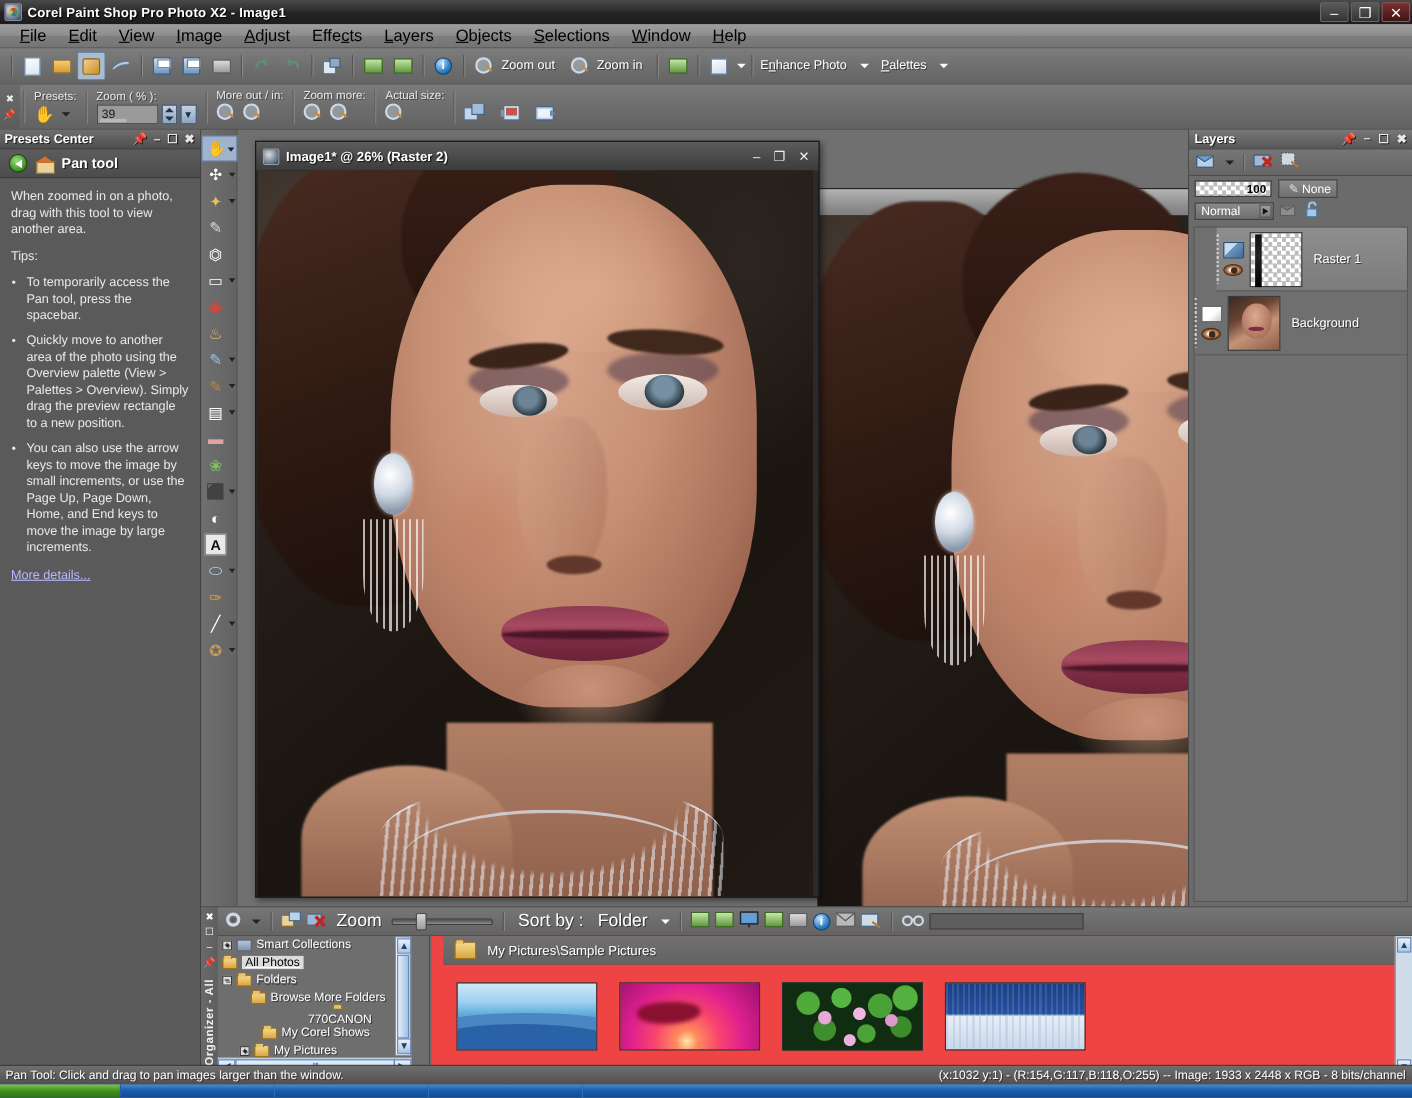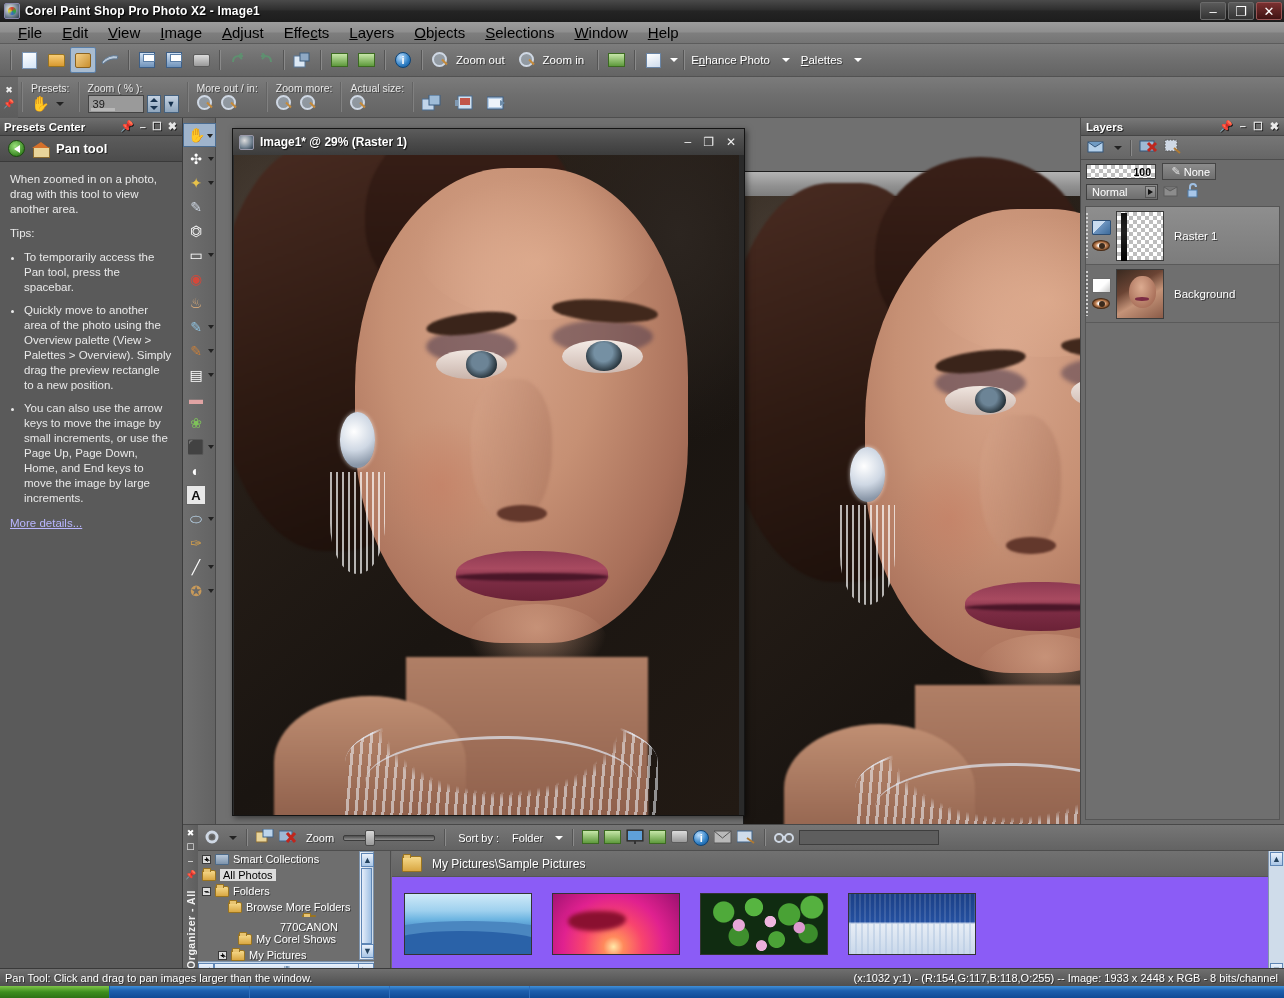--- a/index.html
+++ b/index.html
@@ -285,21 +285,21 @@
     border:1px solid #414141; display:flex;align-items:center;padding-left:5px; font-size:11px;color:#fff;
     position:relative; }
   .blend-sel .ar { position:absolute;right:1px;top:1px;width:11px;height:12px;
     background:linear-gradient(to bottom,#9d9d9d,#7b7b7b);border:1px solid #555;
     display:flex;align-items:center;justify-content:center; }
   .blend-sel .ar::after{content:'';width:0;height:0;border-top:3.5px solid transparent;border-bottom:3.5px solid transparent;border-left:5px solid #111;}
   .lay-list { position:absolute; left:4px; top:88px; right:4px; bottom:4px;
     background:#6f6f6f; border:1px solid #555; }
   .lay-row { height: 58px; display:flex; align-items:center; gap:4px;
     border-bottom:1px solid #5a5a5a; padding-left:4px; position:relative; }
-  .lay-row.sel { background: linear-gradient(to bottom,#8e8e8e,#7c7c7c); }
+  .lay-row.sel { background: linear-gradient(to bottom,#8e8e8e,#7c7c7c); margin-left: 20px; }
   .lay-lcol { width:22px; display:flex; flex-direction:column; align-items:center; gap:5px; }
   .lay-ico { width:19px;height:15px; }
   .ico-raster { background: linear-gradient(135deg,#c9dcf0 40%, #6d94bf 41%, #3d6b9b);
     border:1px solid #2d4e73; border-radius:1px; }
   .ico-bgl { background: linear-gradient(135deg,#fefefe 55%, #c8c8c8); border:1px solid #6a6a6a; }
   .eye { width:18px;height:11px;border-radius:50%;
     background: radial-gradient(ellipse at 50% 50%, #fff 25%, #c98a5d 45%, #7a4a28 70%, #4a2c16);
     border:1px solid #4a2c16; position:relative; }
   .eye::after{content:'';position:absolute;left:6px;top:2px;width:6px;height:6px;border-radius:50%;background:#3b2a1c;}
   .lay-thumb { width:48px; height:50px; border:1px solid #3c3c3c; }
@@ -323,21 +323,21 @@
     background: #6b6b6b; border-top: 1px solid #484848;
   }
   .org-sidegrip { position:absolute; left:0; top:0; width:15px; height:154px;
     background: linear-gradient(to right,#6a6a6a,#5e5e5e); display:flex; flex-direction:column;
     align-items:center; padding-top:3px; gap:4px; }
   .org-sidegrip .vt { writing-mode: vertical-rl; transform: rotate(180deg);
     font-size:10.5px; font-weight:bold; color:#f0f0f0; margin-top:6px; letter-spacing:.5px; }
   .org-tb { position:absolute; left:15px; top:0; right:0; height:26px;
     background: linear-gradient(to bottom,#767676,#636363);
     display:flex; align-items:center; gap:5px; padding-left:6px; border-bottom:1px solid #4e4e4e; }
-  .org-tb .lbl { font-size:11px; color:#fff; text-shadow:1px 1px 0 #3a3a3a; padding:0 4px; }
+  .org-tb .lbl { font-size:16px; color:#fff; text-shadow:1px 1px 0 #3a3a3a; padding:0 4px; }
   .slider { width:92px; height:10px; position:relative; display:flex; align-items:center; }
   .slider .track { width:100%; height:6px; background: linear-gradient(to bottom,#4e4e4e,#8d8d8d);
     border:1px solid #3c3c3c; border-radius:2px; }
   .slider .knob { position:absolute; left:22px; width:10px; height:16px;
     background: linear-gradient(to bottom,#d8d8d8,#9a9a9a); border:1px solid #4a4a4a; border-radius:2px; }
   .searchbox { width:140px; height:15px; background:#5e5e5e; border:1px solid #3e3e3e; }
   .org-tree { position:absolute; left:15px; top:26px; width:193px; bottom:0;
     background:#6e6e6e; border-right:1px solid #4e4e4e; }
   .tree-item { height:16px; display:flex; align-items:center; gap:4px; font-size:11px; color:#fff;
     padding-left:4px; text-shadow:1px 1px 0 #3d3d3d; }
@@ -357,21 +357,21 @@
   .sb-arrow { position:absolute; left:1px; width:13px; height:14px;
     background: linear-gradient(to bottom,#eaf1fb,#a9c6e6); border:1px solid #5f86b5;
     display:flex;align-items:center;justify-content:center; }
   .hscroll { position:absolute; left:0; bottom:0; right:16px; height:17px;
     background:#c9d9ea; border-top:1px solid #7e93ab; display:flex; align-items:center; }
   .hscroll .hb { position:absolute; left:16px; width:145px; height:15px;
     background: linear-gradient(to bottom,#e9f1fb,#a9c6e6); border:1px solid #5f86b5;
     display:flex;align-items:center;justify-content:center; color:#4a6e96; font-size:9px; letter-spacing:-1px;}
   .hscroll .ha { width:16px;height:15px; background: linear-gradient(to bottom,#eaf1fb,#a9c6e6);
     border:1px solid #5f86b5; display:flex;align-items:center;justify-content:center;color:#24435f;font-size:10px; }
-  .org-main { position:absolute; left:209px; top:26px; right:16px; bottom:0; background:#8b5cf6; }
+  .org-main { position:absolute; left:209px; top:26px; right:16px; bottom:0; background:#ef4444;padding-left:11px; }
   .crumb { height:26px; background: linear-gradient(to bottom,#717171,#636363);
     display:flex; align-items:center; gap:10px; padding-left:10px; border-bottom:1px solid #565656; }
   .crumb .folder-ico { width:20px;height:16px; }
   .crumb .path { font-size:12px; color:#fff; text-shadow:1px 1px 0 #3a3a3a; }
   .thumbs { display:flex; gap:20px; padding: 16px 0 0 12px; }
   .thumb-card { width:128px; height:62px; border:1px solid #333; }
   .th-mountain { background:
       linear-gradient(180deg,#cfe9f8 0%,#9ed0ee 28%,#6fb6e2 42%,#4d8fc9 58%,#2f6fb4 74%,#1f4f96 100%); position:relative; overflow:hidden;}
   .th-mountain::before{content:'';position:absolute;left:-10%;top:45%;width:120%;height:30%;
     background:#4a86c0;border-radius:50% 50% 0 0;}
@@ -759,21 +759,21 @@
             <div class="fan"></div>
           </div>
         <div class="necklace"></div>
           <div class="necklace2"></div>
       </div>
     </div>
 
     <div class="imgwin1">
       <div class="tb">
         <div class="wi"></div>
-        <div class="wt">Image1* @  29% (Raster 1)</div>
+        <div class="wt">Image1* @  26% (Raster 2)</div>
         <div class="wb">
           <span>–</span>
           <span>❐</span>
           <span>✕</span>
         </div>
       </div>
       <div class="canvasimg">
         <div class="photo">
           <div class="bg"></div>
             <div class="hair"></div>
@@ -962,21 +962,21 @@
       </div>
       <div class="searchbox" placeholder=""></div>
     </div>
 
     <div class="org-tree">
       <div class="tree-item" style="padding-left:4px;">
         <span class="exp">+</span>
         <span class="coll-ico"></span>
         <span class="nm">Smart Collections</span>
       </div>
-      <div class="tree-item sel" style="">
+      <div class="tree-item sel" style="text-decoration:underline;">
         <span class="folder-ico"></span>
         <span class="nm">All Photos</span>
       </div>
       <div class="tree-item" style="padding-left:4px;">
         <span class="exp">−</span>
         <span class="folder-ico"></span>
         <span class="nm">Folders</span>
       </div>
       <div class="tree-item" style="padding-left:30px;">
         <span class="folder-ico"></span>

